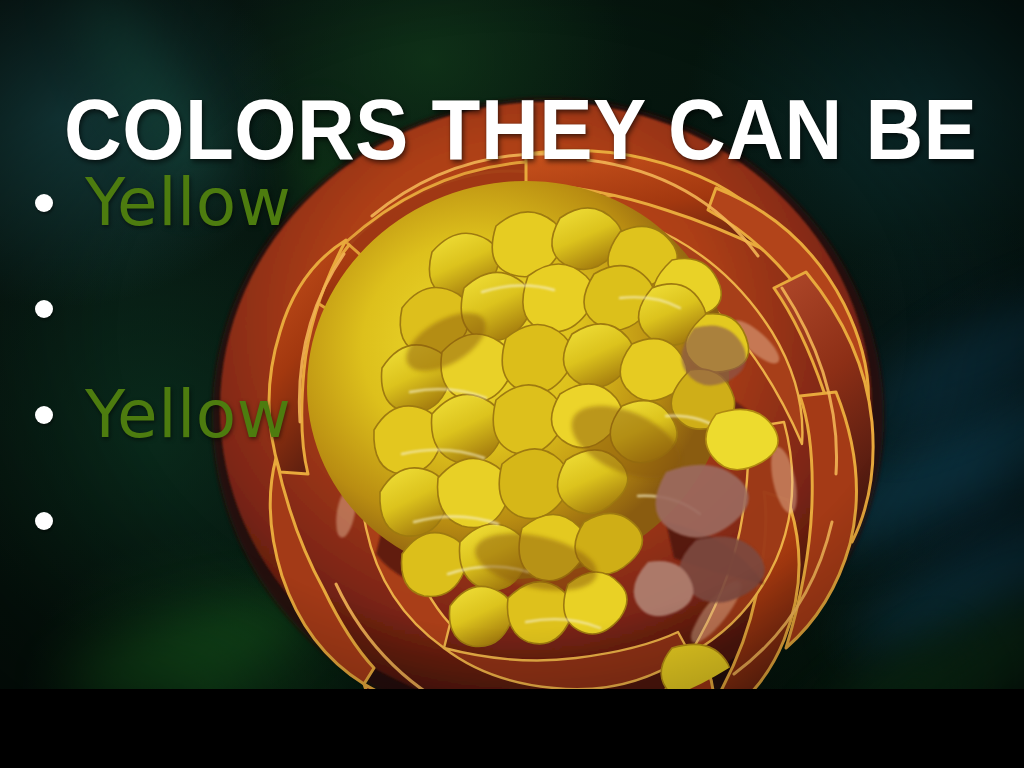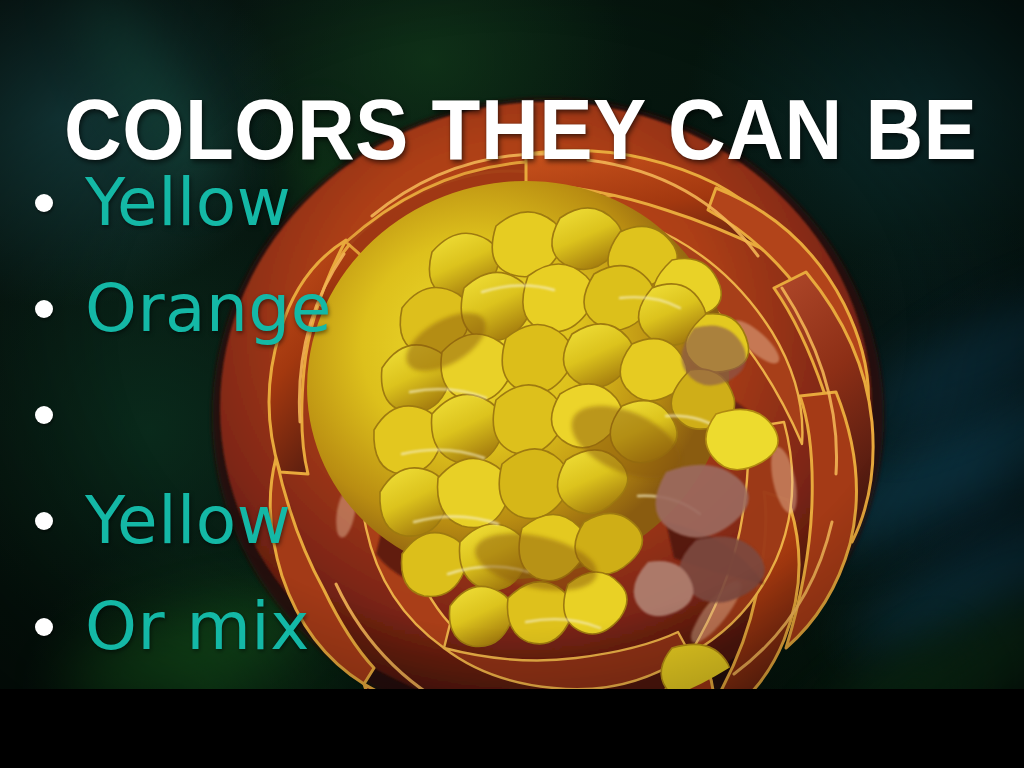--- a/index.html
+++ b/index.html
@@ -99,21 +99,21 @@
     width: 18px;
     height: 18px;
     border-radius: 50%;
     background: #ffffff;
     flex: 0 0 auto;
     margin-left: 7px;
     margin-right: 0;
     box-shadow: 1px 2px 3px rgba(0,0,0,0.45);
   }
   .bullet-label {
-    color: #14b8a6;
+    color: #4d7c0f;
     font-family: "DejaVu Sans", sans-serif;
     font-weight: 400;
     font-size: 66px;
     line-height: 1;
     letter-spacing: 0.5px;
     margin-left: 32px;
     white-space: nowrap;
     text-shadow: 1px 2px 4px rgba(0,0,0,0.5);
     text-align: right;
   }
@@ -318,28 +318,23 @@
 
   <h1 class="title">COLORS THEY CAN BE</h1>
 
   <ul class="bullets">
     <li class="bullet-row">
       <span class="dot"></span>
       <span class="bullet-label">Yellow</span>
     </li>
     <li class="bullet-row">
       <span class="dot"></span>
-      <span class="bullet-label">Orange</span>
-    </li>
-    <li class="bullet-row">
-      <span class="dot"></span>
     </li>
     <li class="bullet-row">
       <span class="dot"></span>
       <span class="bullet-label">Yellow</span>
     </li>
     <li class="bullet-row">
       <span class="dot"></span>
-      <span class="bullet-label">Or mix</span>
     </li>
   </ul>
 
 </div>
 
 </body></html>

